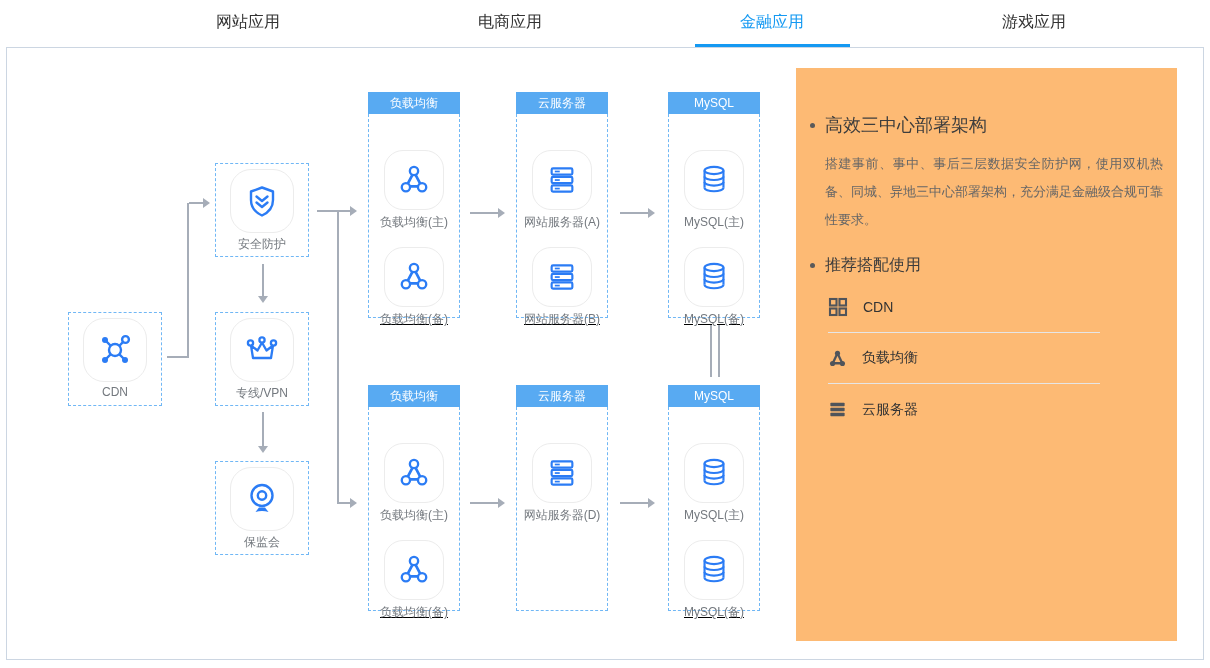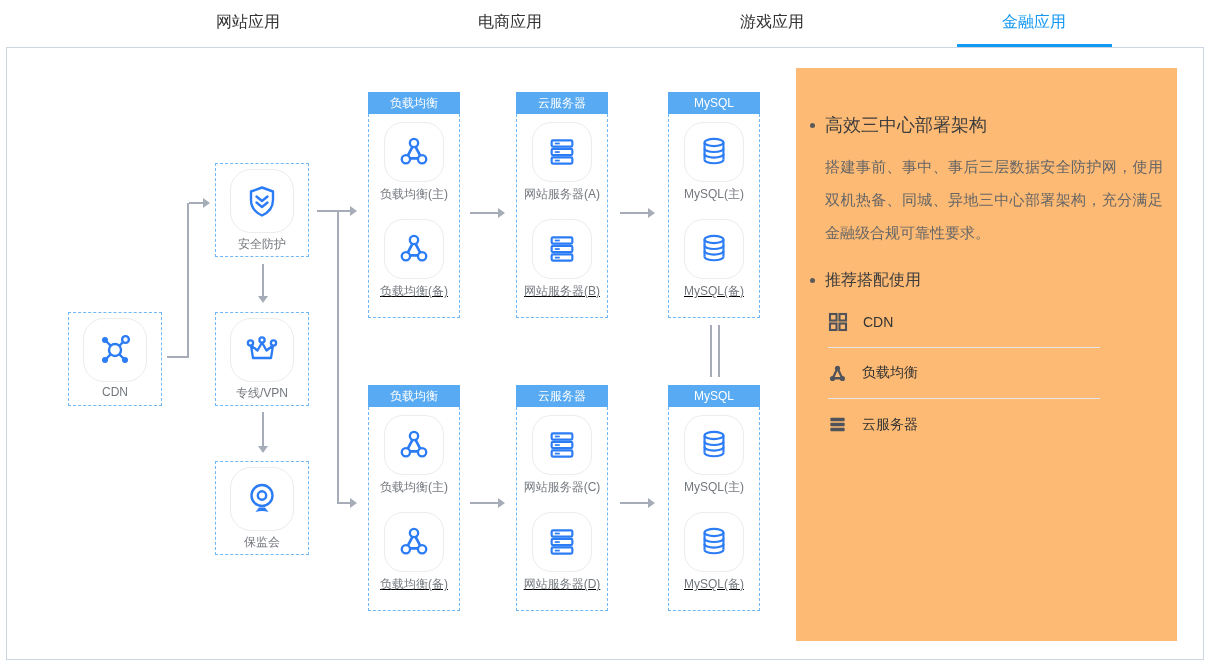--- a/index.html
+++ b/index.html
@@ -24,57 +24,57 @@
               border-radius:21px; display:flex; align-items:center; justify-content:center; }
   .squircle.sm { width:60px; height:60px; border-radius:19px; margin-top:0; }
   .node-label { margin-top:3px; font-size:12px; color:#73787e; white-space:nowrap; }
 
   
   .group { position:absolute; width:92px; }
   .group-header { height:22px; line-height:22px; background:#58aaf2; color:#fff;
                   font-size:12px; text-align:center; }
   .group-body { height:204px; border:1px dashed #70b7f5; border-top:none;
                 display:flex; flex-direction:column; align-items:center; padding-top:8px; }
-  .gnode { display:flex; flex-direction:column; align-items:center; }
+  .gnode { display:flex; flex-direction:column; align-items:center;margin-top:28px; }
   .gnode + .gnode { margin-top:16px;text-decoration:underline; }
   .gnode .node-label { margin-top:4px; }
 
   
   .seg { position:absolute; background:#a6adb8; }
   .arr-r { position:absolute; width:0; height:0; border-top:5px solid transparent;
            border-bottom:5px solid transparent; border-left:7px solid #a6adb8; }
   .arr-d { position:absolute; width:0; height:0; border-left:5px solid transparent;
            border-right:5px solid transparent; border-top:7px solid #a6adb8; }
 
   
   .side-panel { position:absolute; left:789px; top:20px; width:381px; height:573px;
                 background:#fdba74; padding:45px 16px 0 14px; }
   .sec-row { display:flex; align-items:center; }
   .bullet { width:5px; height:5px; border-radius:50%; background:#5a5a5a; margin-right:10px; flex:none; }
   .feature-title { font-size:18px; color:#3d3d3d; font-weight:500; }
-  .feature-desc { margin:13px 0 18px 15px; width:338px; font-size:15px; color:#666;
-                  line-height:33px; text-align:justify; }
+  .feature-desc { margin:13px 0 18px 15px; width:338px; font-size:13px; color:#666;
+                  line-height:28px; text-align:justify; }
   .recommend-title { font-size:16px; color:#3c3c3c; margin-top:0; }
   .sec2 { margin-top:21px; }
   .rec-list { list-style:none; margin:6px 0 0 18px; width:272px; }
   .rec-list li { display:flex; align-items:center; height:51px; border-bottom:1px solid #e6e6e6; cursor:pointer; }
   .rec-list li:last-child { border-bottom:none; }
   .rec-list li svg { margin-right:15px; flex:none; }
   .rec-list li span { font-size:14px; color:#333; }
 </style>
 </head>
 <body>
 
 <div class="page">
 
   <div class="tabs">
     <div class="tab">网站应用</div>
     <div class="tab">电商应用</div>
+    <div class="tab active">金融应用</div>
     <div class="tab">游戏应用</div>
-    <div class="tab active">金融应用</div>
   </div>
 
   <div class="content-box">
 
     <div class="node-box" style="left:61px;top:264px;">
       <div class="squircle">
         <svg viewBox="0 0 40 40" width="40" height="40">
           <g stroke="#2b7cf5" stroke-width="2.4" fill="none">
             <path d="M15.8 15.8 L10.5 10.5 M24.2 16 L28.6 11.4 M15.8 24.2 L10.5 29.5 M24.2 24.2 L29.5 29.5"></path>
             <circle cx="20" cy="20" r="6"></circle>
@@ -279,37 +279,20 @@
                   <rect x="8.5" y="16.5" width="23" height="7" rx="1.5"></rect>
                   <rect x="8.5" y="26" width="23" height="7" rx="1.5"></rect>
               </g>
               <g fill="#2b7cf5">
                 <rect x="12" y="9.6" width="5.5" height="1.9"></rect>
                   <rect x="12" y="19.1" width="5.5" height="1.9"></rect>
                   <rect x="12" y="28.6" width="5.5" height="1.9"></rect>
               </g>
             </svg>
           </div>
-          <div class="node-label">网站服务器(C)</div>
-        </div>
-        <div class="gnode">
-          <div class="squircle sm">
-            <svg viewBox="0 0 40 40" width="36" height="36">
-              <g fill="none" stroke="#2b7cf5" stroke-width="2.4">
-                <rect x="8.5" y="7" width="23" height="7" rx="1.5"></rect>
-                  <rect x="8.5" y="16.5" width="23" height="7" rx="1.5"></rect>
-                  <rect x="8.5" y="26" width="23" height="7" rx="1.5"></rect>
-              </g>
-              <g fill="#2b7cf5">
-                <rect x="12" y="9.6" width="5.5" height="1.9"></rect>
-                  <rect x="12" y="19.1" width="5.5" height="1.9"></rect>
-                  <rect x="12" y="28.6" width="5.5" height="1.9"></rect>
-              </g>
-            </svg>
-          </div>
           <div class="node-label">网站服务器(D)</div>
         </div>
       </div>
     </div>
 
     <div class="group" style="left:661px;top:337px;">
       <div class="group-header">MySQL</div>
       <div class="group-body">
         <div class="gnode">
           <div class="squircle sm">

